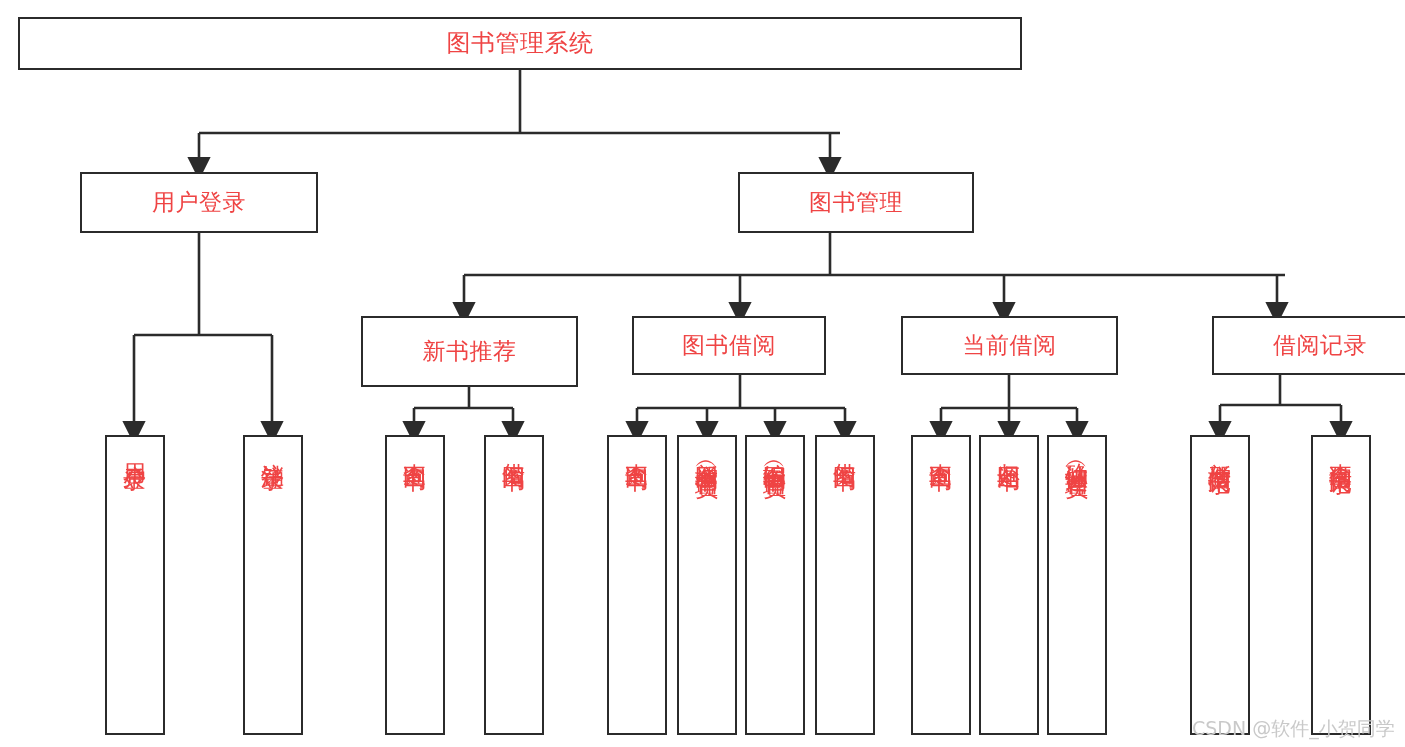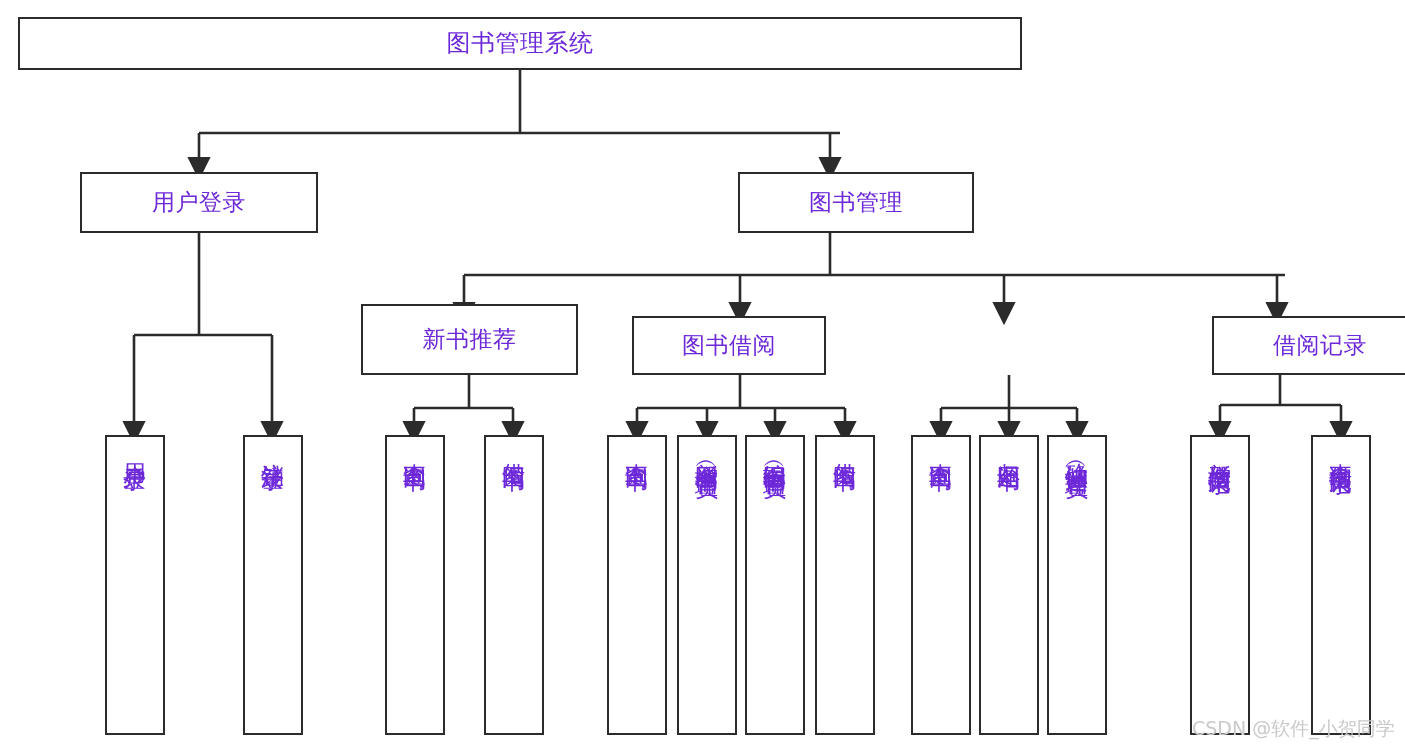--- a/index.html
+++ b/index.html
@@ -26,21 +26,21 @@
     pointer-events: none;
   }
   .node {
     position: absolute;
     box-sizing: border-box;
     background: #ffffff;
     border: 2px solid #2b2b2b;
     display: flex;
     align-items: center;
     justify-content: center;
-    color: #6d28d9;
+    color: #ef4444;
     z-index: 2;
   }
   .node-label {
     display: block;
     text-align: center;
     line-height: 1.18;
     letter-spacing: 0.5px;
     white-space: pre-line;
   }
   
@@ -132,26 +132,29 @@
     <span class="node-label">图书管理系统</span>
   </div>
 
   <div class="node horiz" style="left:80px; top:172px; width:238px; height:61px;">
     <span class="node-label">用户登录</span>
   </div>
   <div class="node horiz" style="left:712px; top:172px; width:236px; height:61px;margin-left:26px;">
     <span class="node-label">图书管理</span>
   </div>
 
-  <div class="node horiz" style="left:361px; top:304px; width:217px; height:71px;">
+  <div class="node horiz" style="left:361px; top:316px; width:217px; height:71px;">
     <span class="node-label">新书推荐</span>
   </div>
   <div class="node horiz" style="left:632px; top:316px; width:194px; height:59px;">
     <span class="node-label">图书借阅</span>
   </div>
+  <div class="node horiz" style="left:901px; top:316px; width:217px; height:59px;">
+    <span class="node-label">当前借阅</span>
+  </div>
   <div class="node horiz" style="left:1172px; top:316px; width:216px; height:59px;margin-left:40px;">
     <span class="node-label">借阅记录</span>
   </div>
 
   <div class="node vert" style="left:105px; top:435px; width:60px; height:300px;">
     <span class="node-label">用户登录</span>
   </div>
   <div class="node vert" style="left:243px; top:435px; width:60px; height:300px;">
     <span class="node-label">注销登录</span>
   </div>

